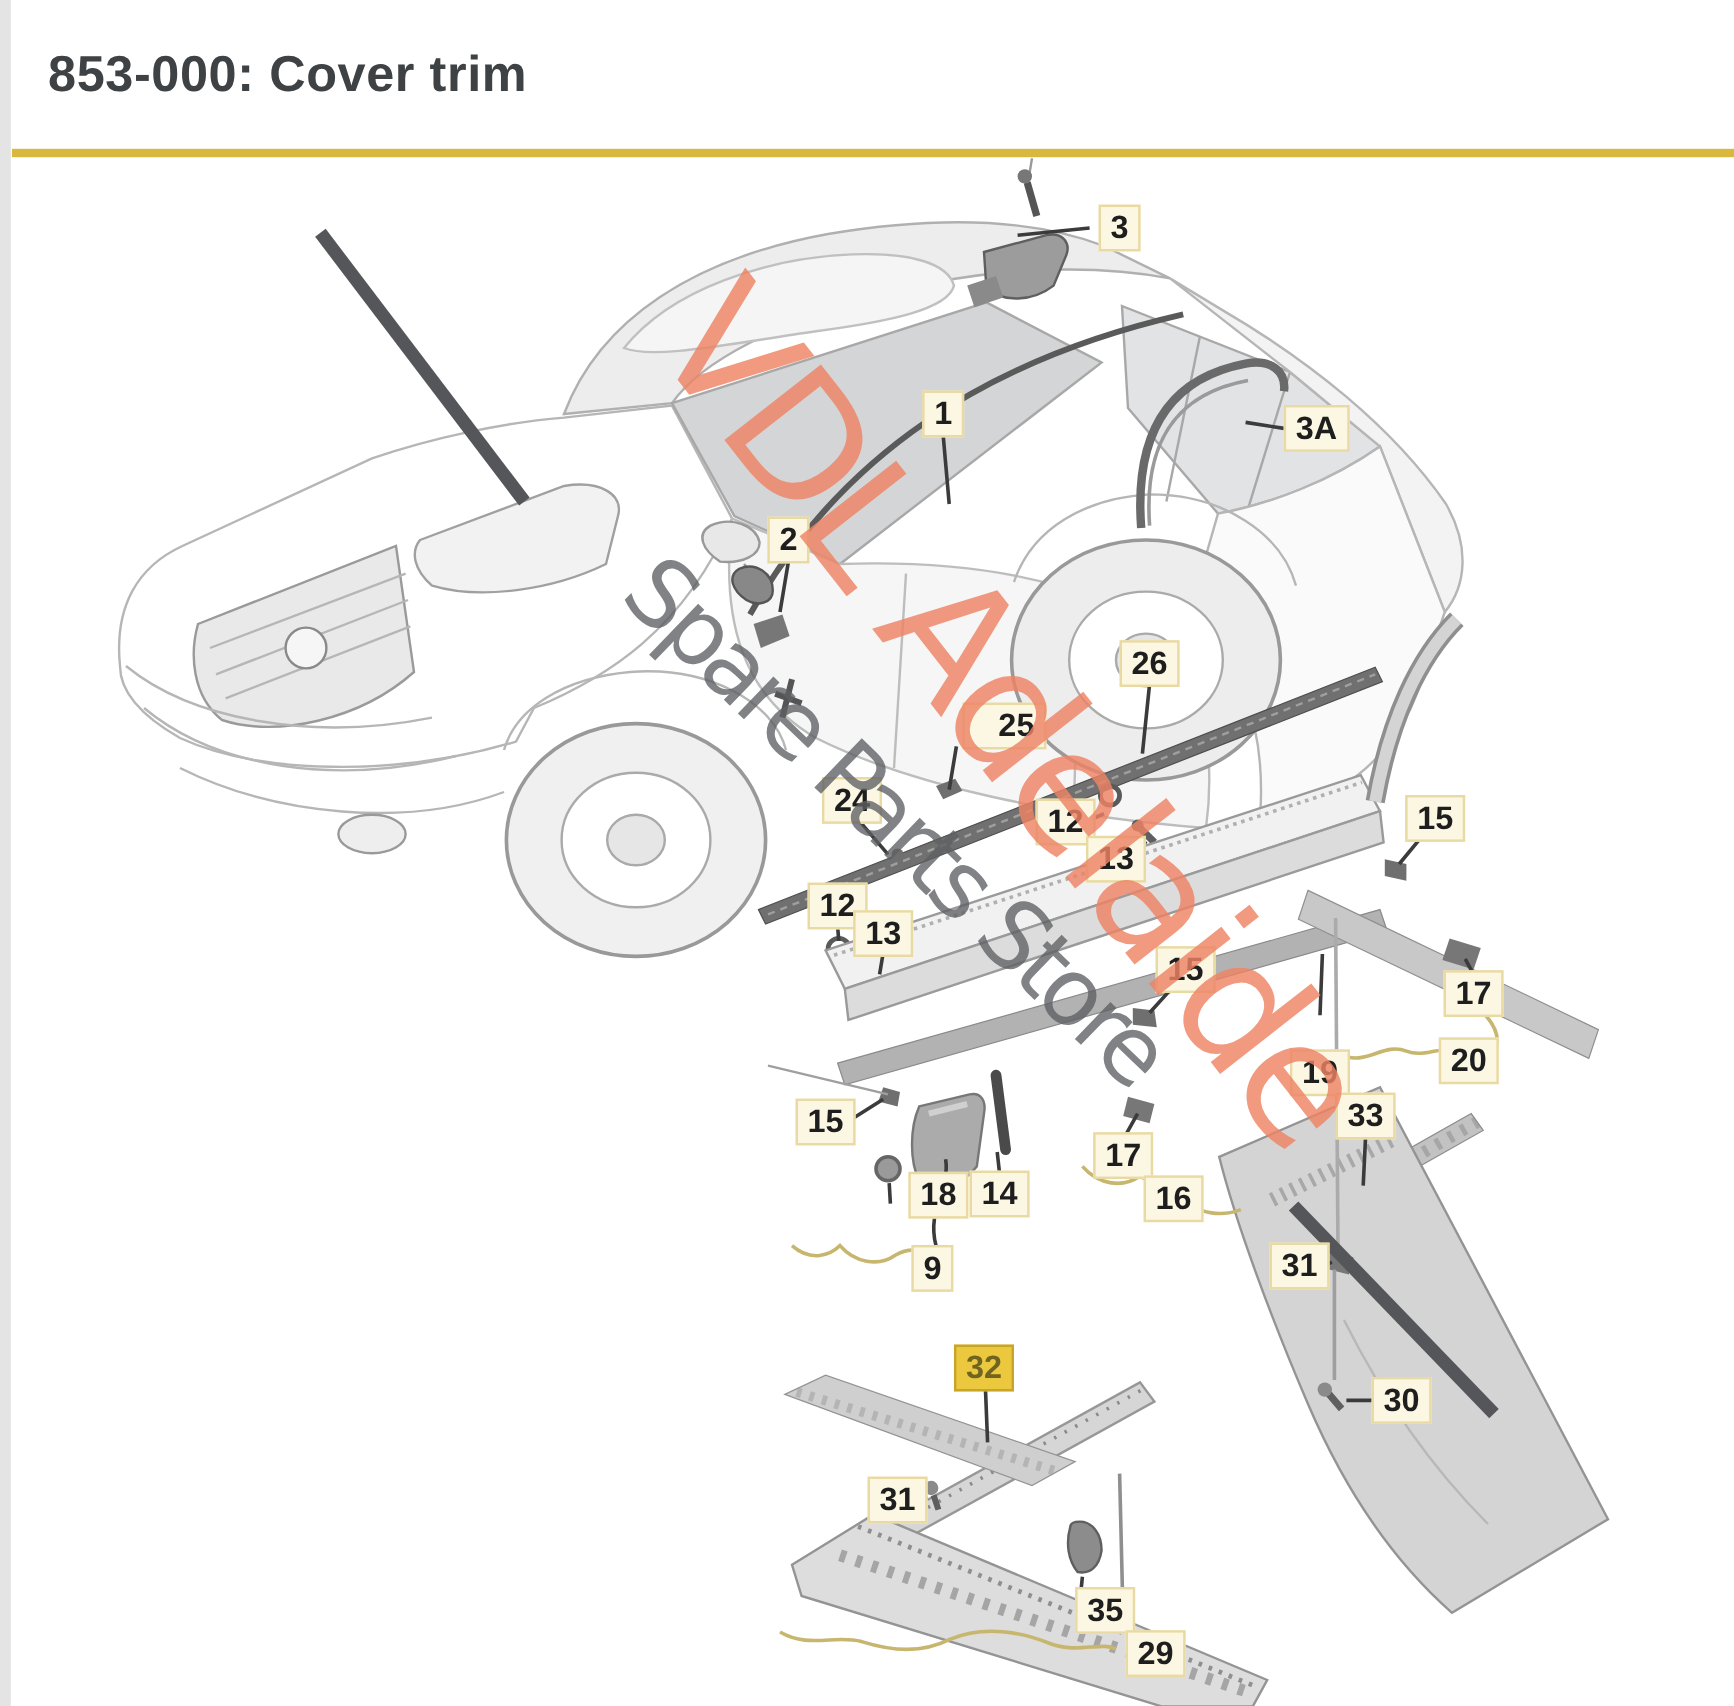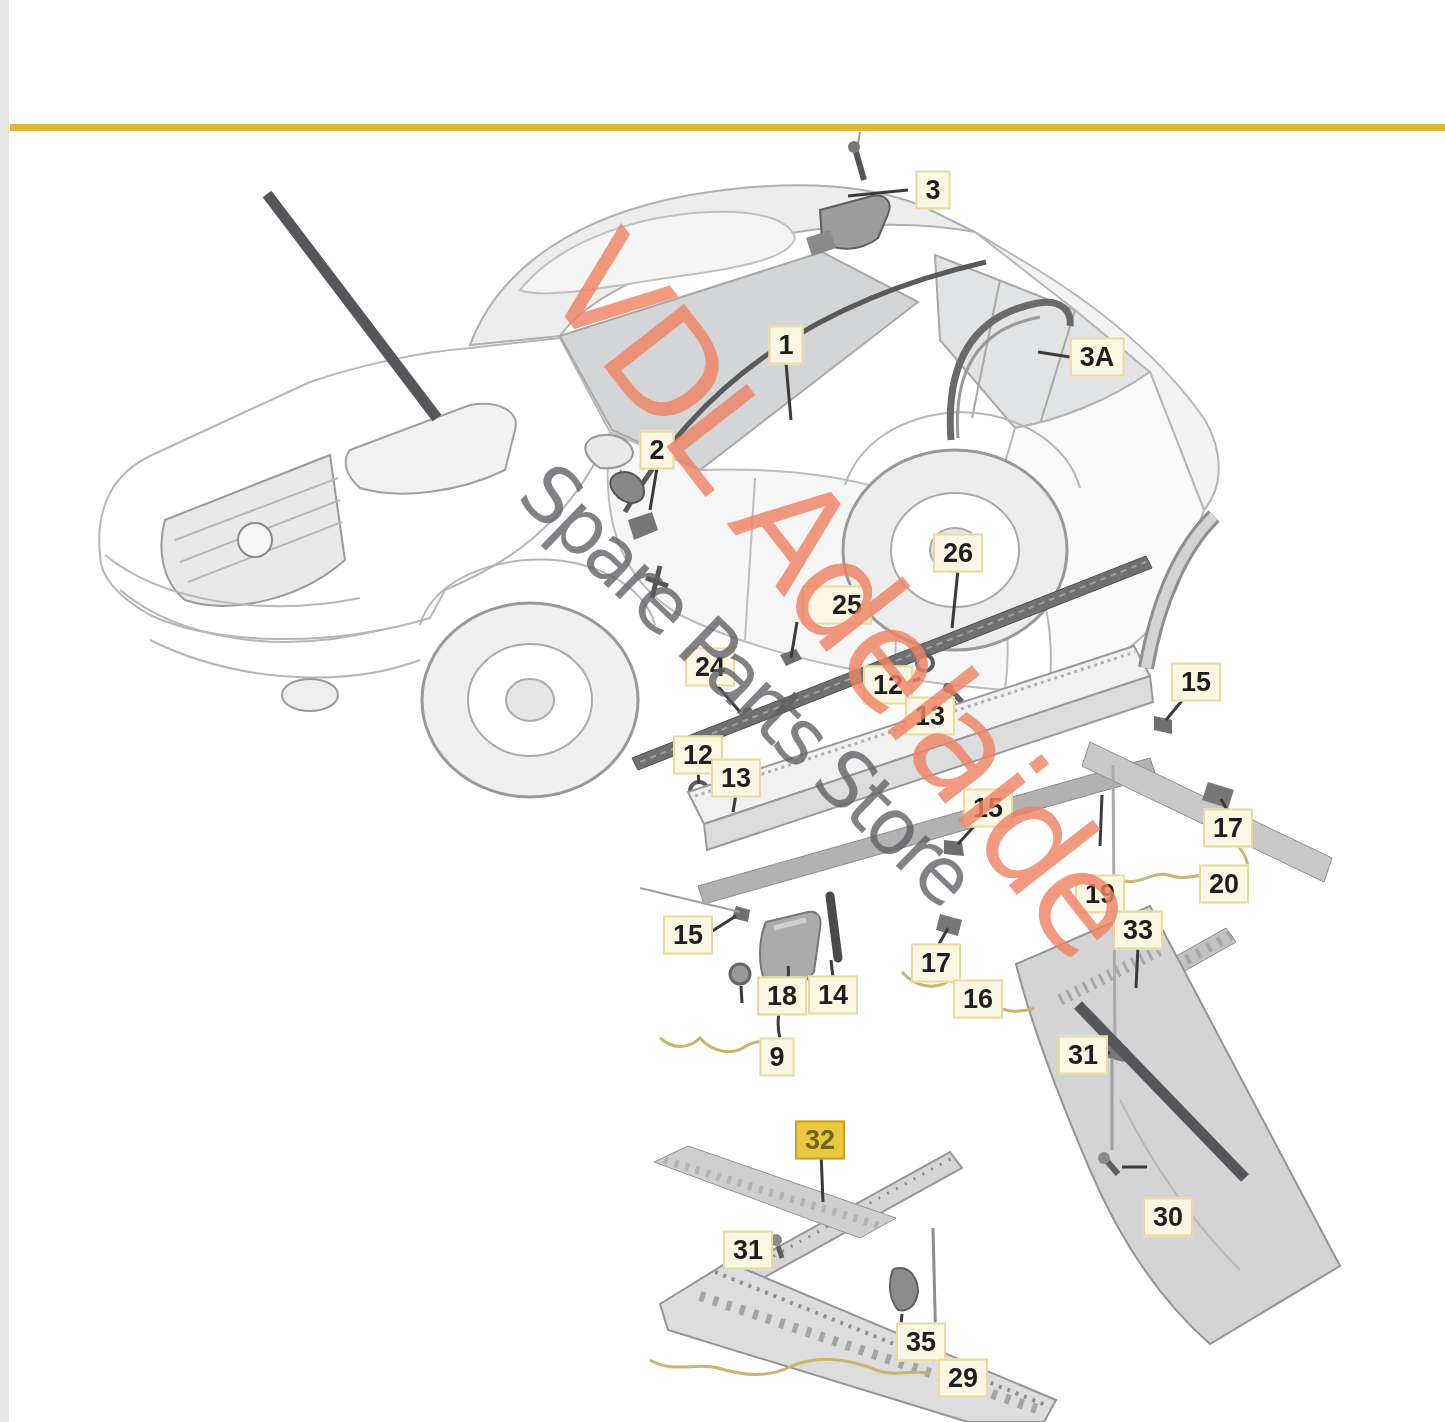--- a/index.html
+++ b/index.html
@@ -24,20 +24,21 @@
         font-family:"DejaVu Sans",sans-serif;font-size:140px;letter-spacing:-6px;}
   .wm-secondary{fill:var(--watermark-secondary,#5e6063);opacity:.78;
         font-family:"DejaVu Sans",sans-serif;font-size:78px;letter-spacing:-5px;}
   .car-stroke{stroke:#b6b6b6;stroke-width:2;fill:none;}
 </style>
 </head>
 <body>
 
 <div class="page">
   <div class="edge-strip"></div>
+  <h1 class="page-title">853-000: Cover trim</h1>
   <div class="accent-rule"></div>
 
   <svg class="art" viewBox="0 0 1445 1422">
 
     <g>
       <path class="car-stroke" d="M100,555 C95,505 115,472 152,455 L310,382 C360,365 420,352 470,348 L560,338 L610,432 C570,525 505,565 445,590 L430,618 C330,648 215,645 150,615 C115,595 100,575 100,555 Z" fill="#fbfbfb"></path>
       <path d="M470,345 C500,265 580,215 690,195 C780,180 860,182 920,205 L975,232 C900,218 810,225 735,245 C650,268 585,300 560,336 Z" fill="#ededed" stroke="#b0b0b0" stroke-width="2"></path>
       <path d="M520,290 C560,240 640,215 710,212 C760,210 790,220 795,238 C790,258 740,268 680,276 C610,286 545,300 520,290 Z" fill="#f5f5f5" stroke="#c0c0c0" stroke-width="2"></path>
       <path d="M560,336 L822,252 L918,302 L700,470 L612,430 Z" fill="#d3d5d6" stroke="#a8a8a8" stroke-width="2"></path>
       <path d="M935,255 L1075,310 L1150,372 C1110,400 1060,420 1015,428 L940,340 Z" fill="#e2e3e4" stroke="#a8a8a8" stroke-width="2"></path>
@@ -190,21 +191,21 @@
       <div class="part-label" style="left: 1224px; top: 884px;">20</div>
       <div class="part-label" style="left: 1138px; top: 930px;">33</div>
       <div class="part-label" style="left: 688px; top: 935px;">15</div>
       <div class="part-label" style="left: 936px; top: 963px;">17</div>
       <div class="part-label" style="left: 978px; top: 999px;">16</div>
       <div class="part-label" style="left: 833px; top: 995px;">14</div>
       <div class="part-label" style="left: 742px; top: 996px; margin-left: 40px;">18</div>
       <div class="part-label" style="left: 777px; top: 1057px;">9</div>
       <div class="part-label" style="left: 1083px; top: 1055px;">31</div>
       <div class="part-label hl" style="left: 820px; top: 1108px; margin-top: 32px;">32</div>
-      <div class="part-label" style="left: 1168px; top: 1217px;">30</div>
+      <div class="part-label" style="left: 1168px; top: 1167px;">30</div>
       <div class="part-label" style="left: 748px; top: 1250px;">31</div>
       <div class="part-label" style="left: 901px; top: 1342px; margin-left: 20px;">35</div>
       <div class="part-label" style="left: 943px; top: 1378px; margin-left: 20px;">29</div>
     </div>
 
   <svg class="wm" viewBox="0 0 1445 1422">
     <text class="wm-primary" transform="translate(540,285) rotate(52)">VDL Adelaide</text>
     <text class="wm-secondary" transform="translate(515,498) rotate(44)">Spare Parts Store</text>
   </svg>
 </div>

